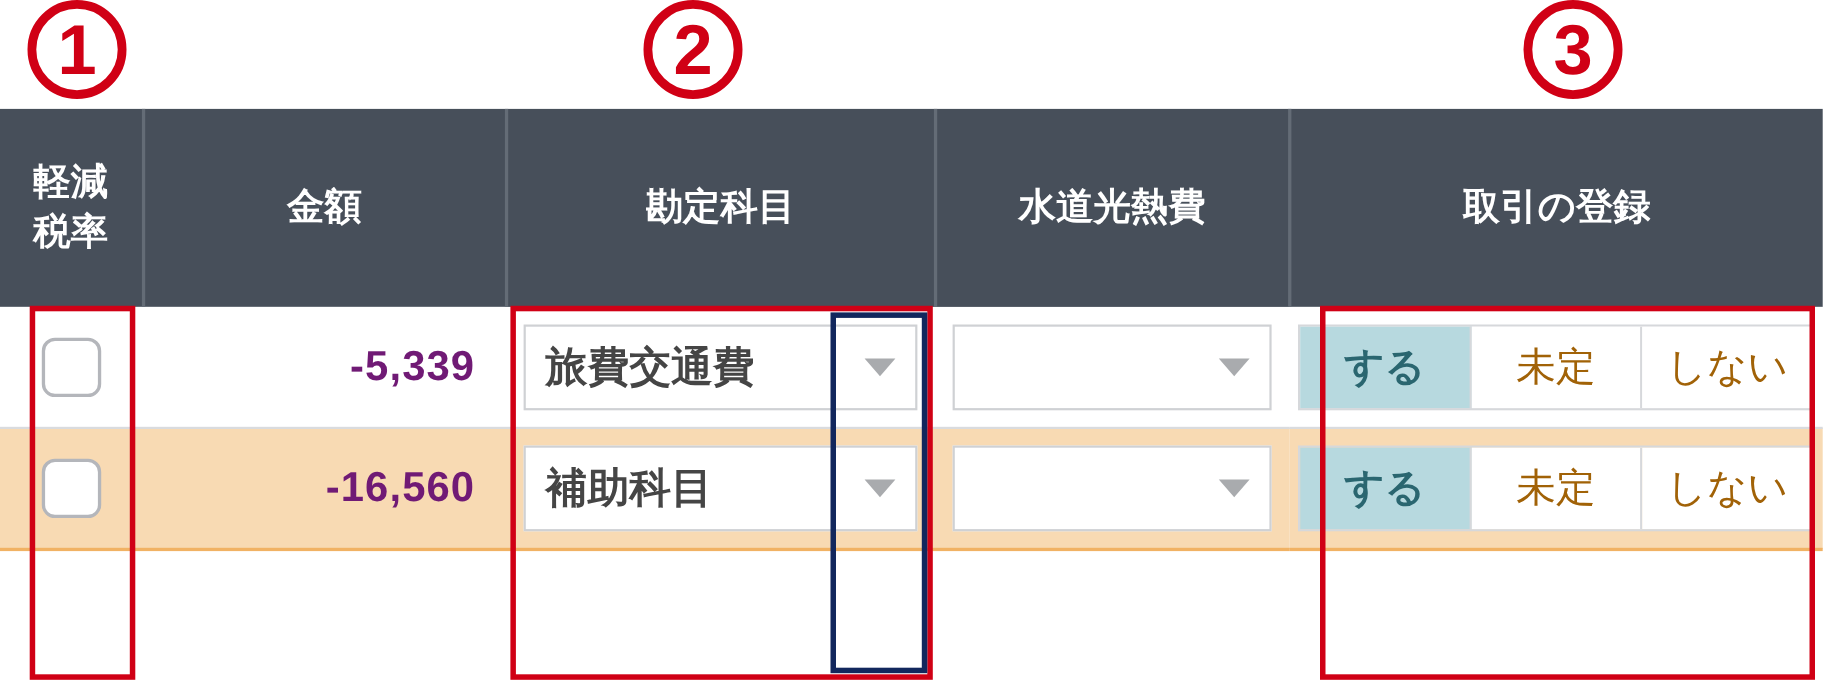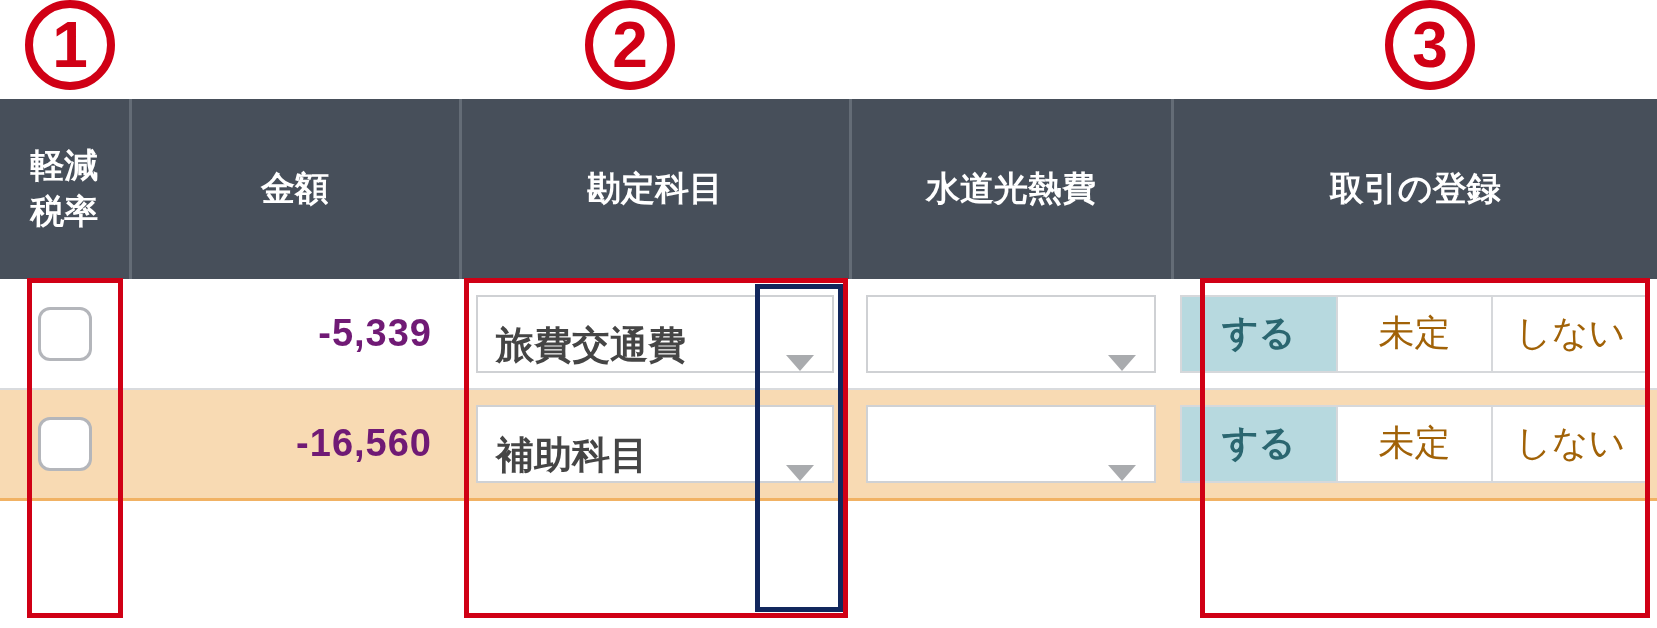--- a/index.html
+++ b/index.html
@@ -88,21 +88,21 @@
       letter-spacing: 1px;
     }
 
     .dd-cell { position: relative; }
     .dd {
       width: 100%;
       height: 78px;
       background: #fff;
       border: 2px solid #cfd1d4;
       display: flex;
-      align-items: flex-end;
+      align-items: center;
       justify-content: space-between;
       padding: 0 18px;
       font-size: 38px;
       color: #454545;
       font-weight: 600;
     }
     .dd .caret {
       width: 0; height: 0;
       border-left: 14px solid transparent;
       border-right: 14px solid transparent;

